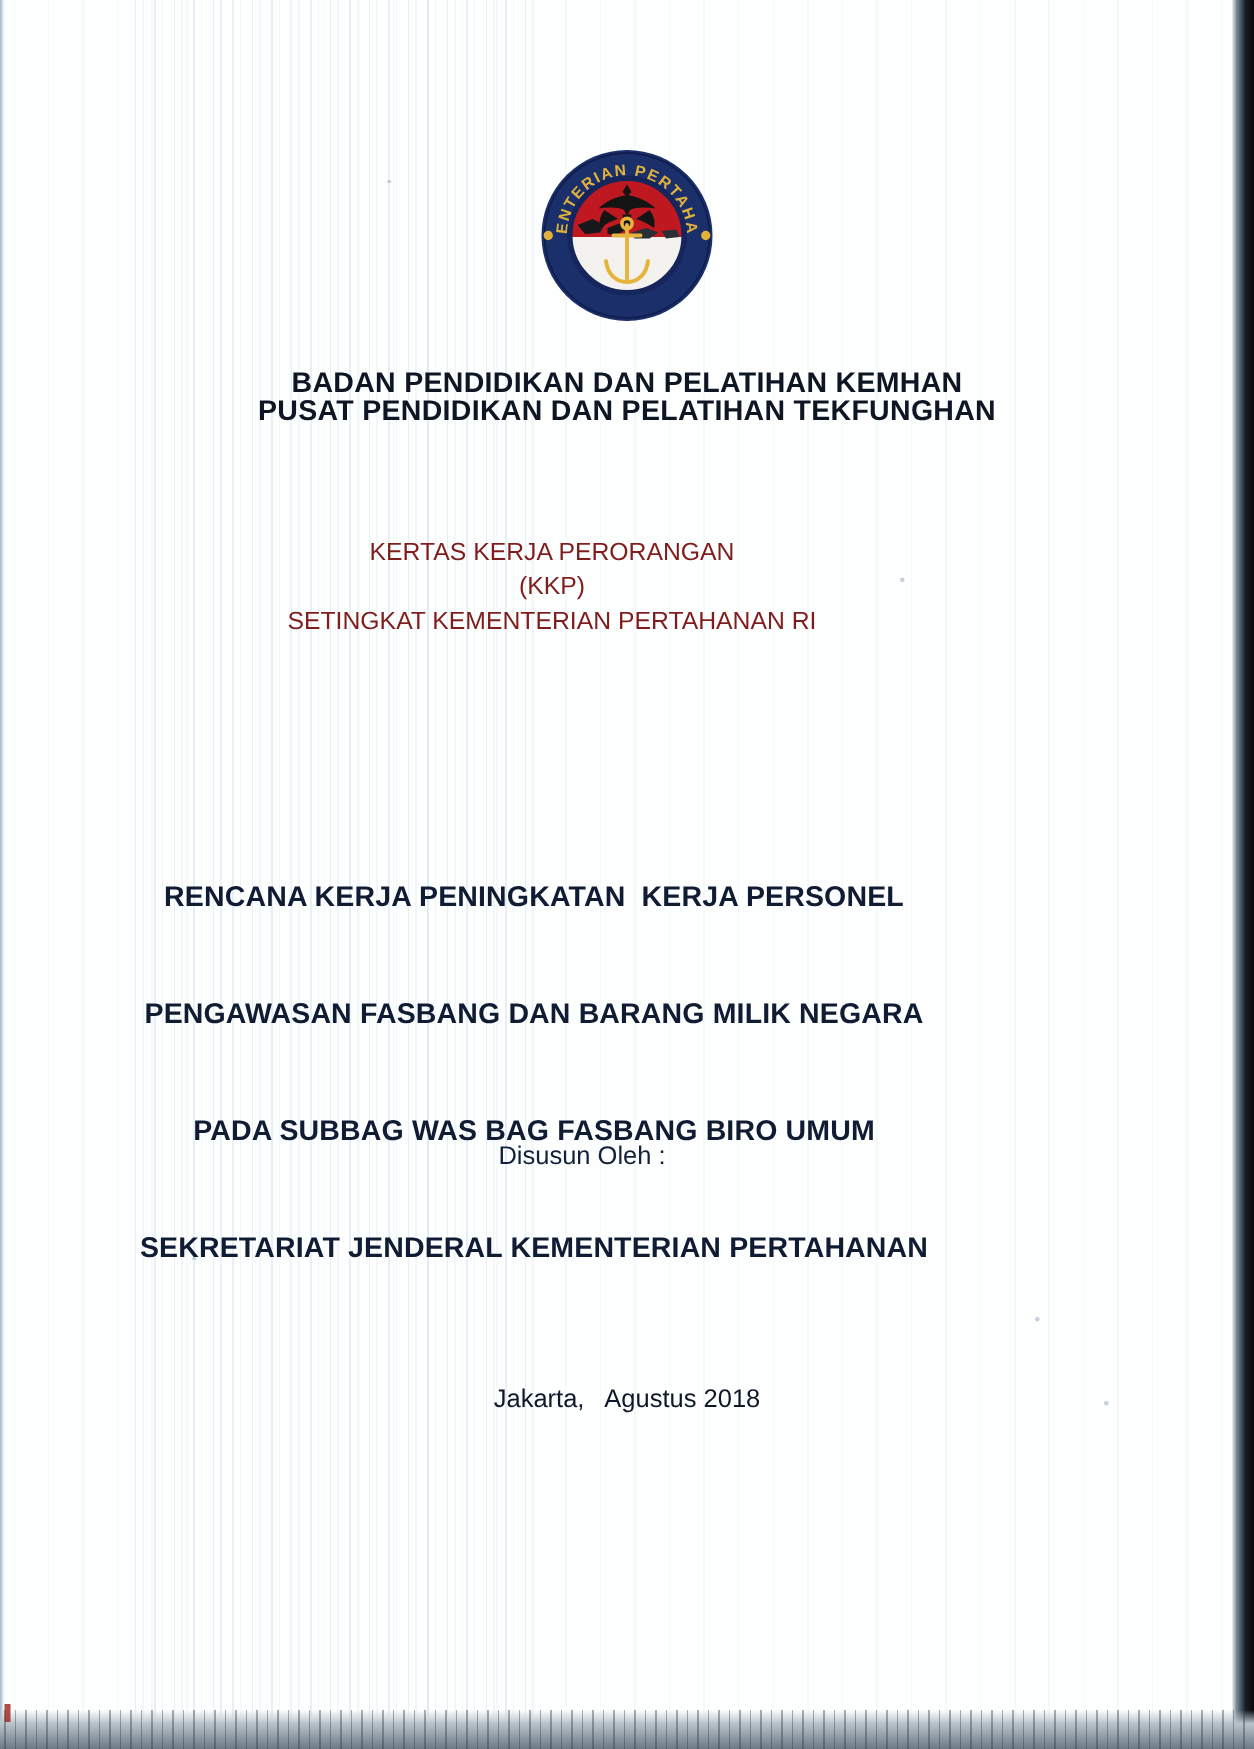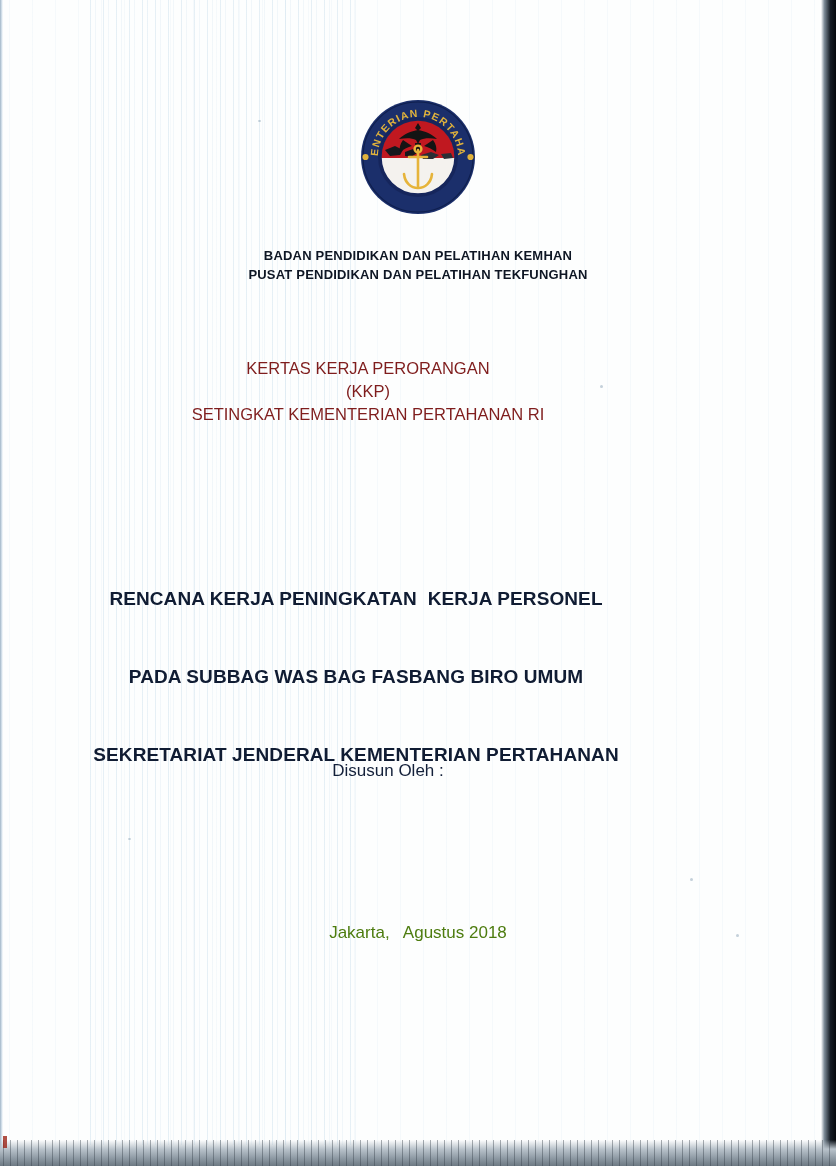--- a/index.html
+++ b/index.html
@@ -143,21 +143,21 @@
     height: 118px;
   }
   .emblem svg { display: block; }
 
   
   .org-block {
     position: absolute;
     left: 0;
     top: 246px;
     width: 836px;
-    font-size: 13px;
+    font-size: 19px;
     font-weight: bold;
     letter-spacing: 0.2px;
     line-height: 19px;
     color: #0e1624;
   }
 
   .kkp-block {
     position: absolute;
     left: 0;
     top: 357px;
@@ -192,21 +192,21 @@
     color: #13203a;
   }
 
   .place-block {
     position: absolute;
     left: 0;
     top: 923px;
     width: 836px;
     font-size: 17px;
     font-weight: normal;
-    color: #4d7c0f;
+    color: #0f172a;
     white-space: pre;
   }
 
   .line { display: block; }
 
   .speck {
     position: absolute;
     background: #8ba3b8;
     opacity: 0.5;
     border-radius: 50%;
@@ -296,20 +296,21 @@
     </div>
 
     <div class="kkp-block">
       <span class="line">KERTAS KERJA PERORANGAN</span>
       <span class="line">(KKP)</span>
       <span class="line">SETINGKAT KEMENTERIAN PERTAHANAN RI</span>
     </div>
 
     <div class="title-block">
       <span class="line">RENCANA KERJA PENINGKATAN  KERJA PERSONEL</span>
+      <span class="line">PENGAWASAN FASBANG DAN BARANG MILIK NEGARA</span>
       <span class="line">PADA SUBBAG WAS BAG FASBANG BIRO UMUM</span>
       <span class="line">SEKRETARIAT JENDERAL KEMENTERIAN PERTAHANAN</span>
     </div>
 
     <div class="author-block">
       <span class="line">Disusun Oleh :</span>
     </div>
 
     <div class="place-block">Jakarta,   Agustus 2018</div>
 

